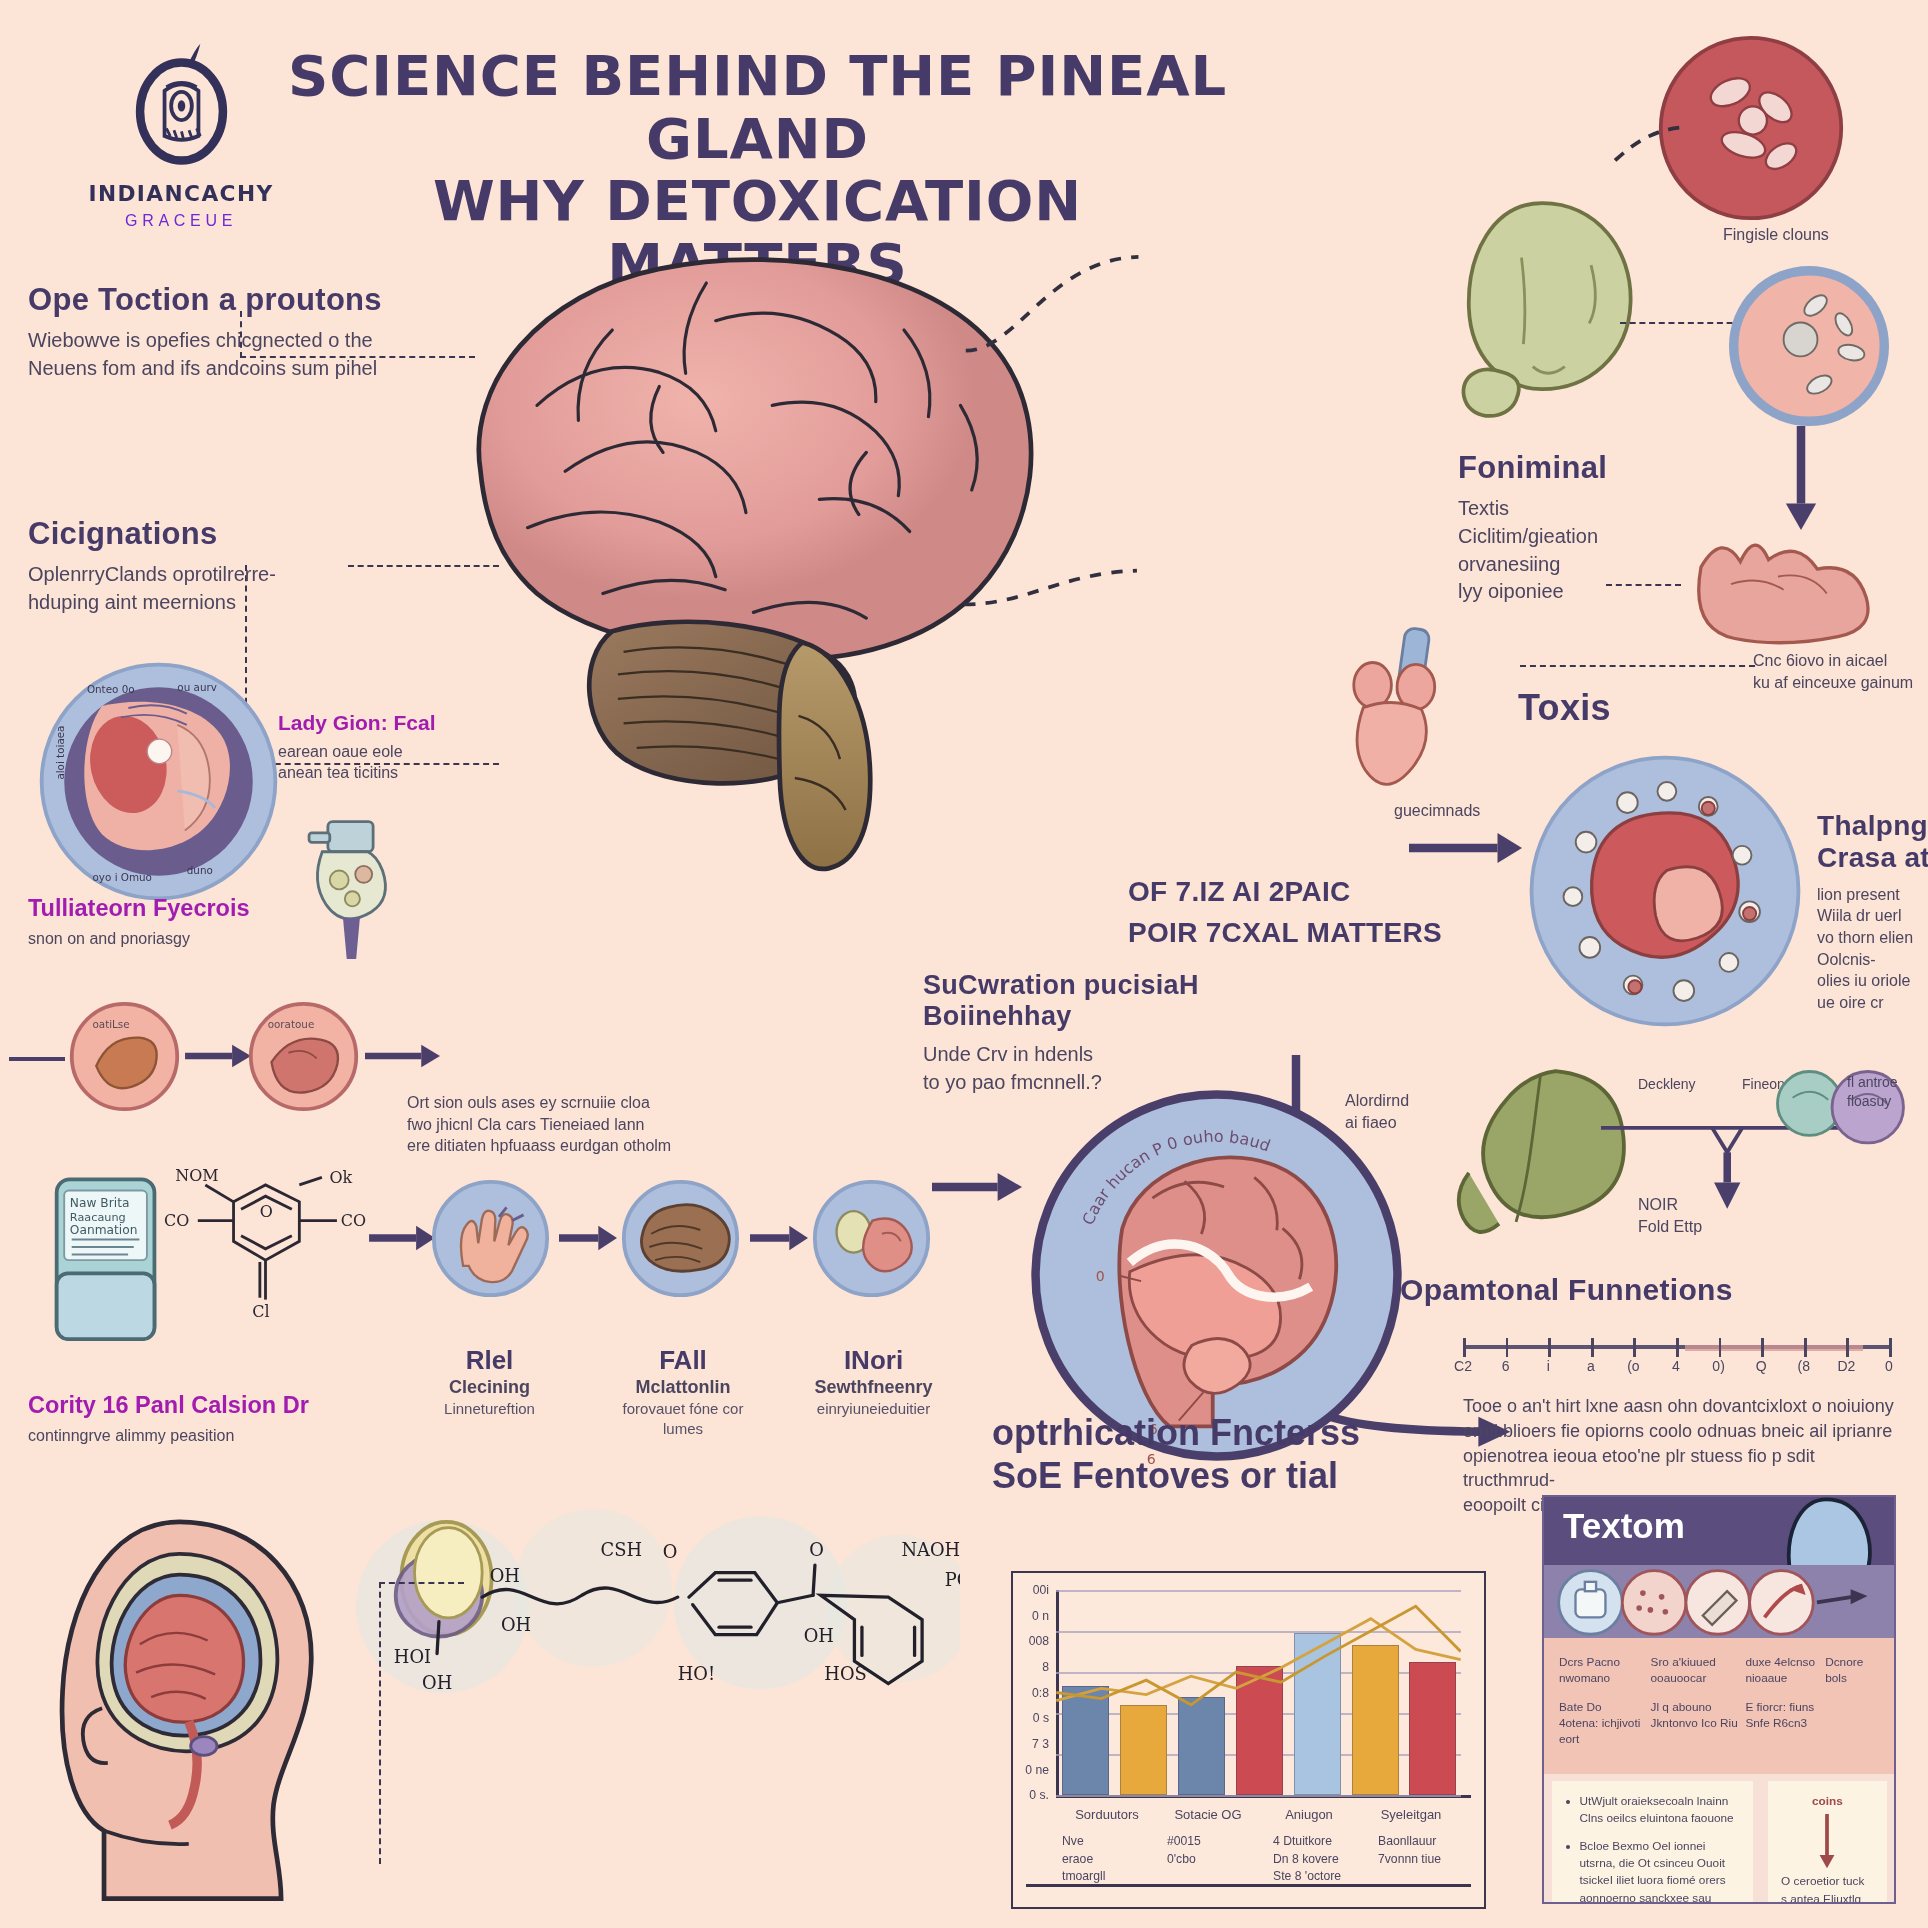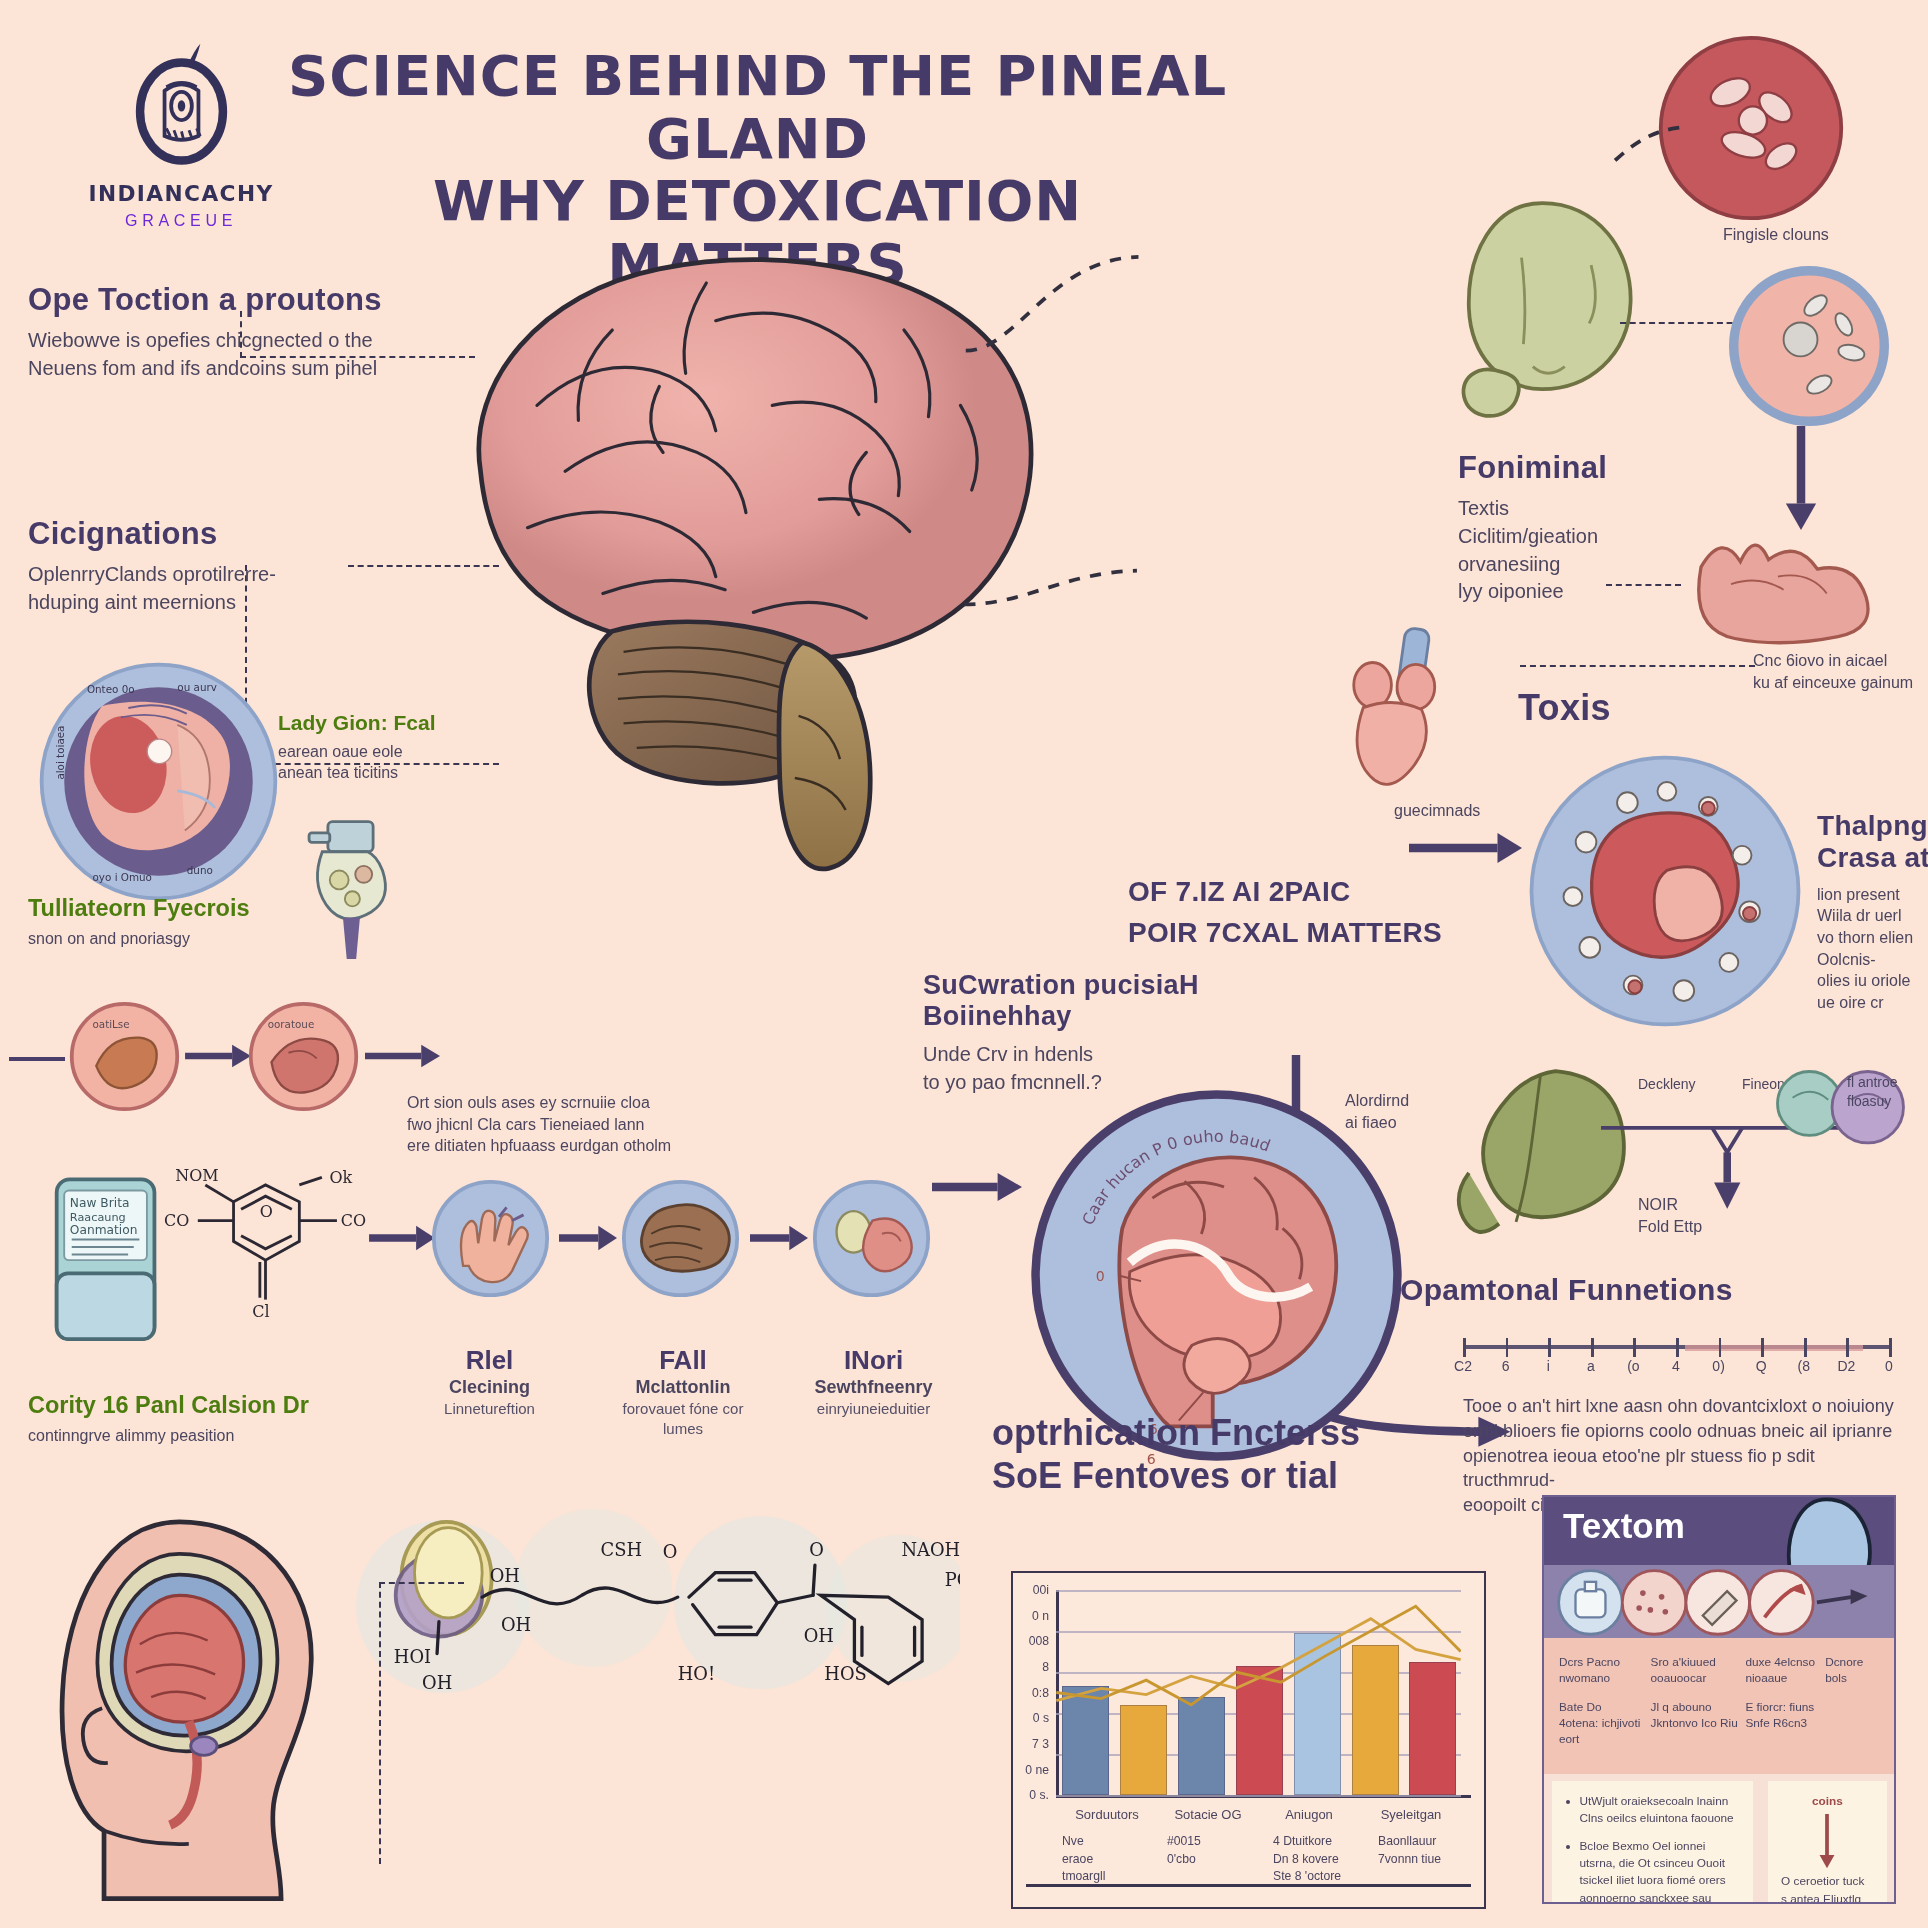--- a/index.html
+++ b/index.html
@@ -30,21 +30,21 @@
     font-size:31px;
     color:#463a68;
     letter-spacing:0.3px;
     margin-bottom:9.4px;
   }
   .sec-body{
     font-size:20px;
     line-height:1.38;
     color:#4b4560;
   }
-  .small-head{font-weight:bold;font-size:21px;color:#4d7c0f;}
+  .small-head{font-weight:bold;font-size:21px;color:#a21caf;}
   .small-body{font-size:16px;line-height:1.35;color:#4b4560;}
   .node-head{font-weight:bold;font-size:26px;color:#463a68;text-align:center;}
   .node-sub{font-size:18px;line-height:1.3;color:#4b4560;text-align:center;font-weight:bold;}
   .node-sub2{font-size:15px;line-height:1.3;color:#55506a;text-align:center;}
   .big-head{font-weight:bold;font-size:36px;line-height:1.2;color:#463a68;}
 
   
   .logo-wrap{left:87px;top:38px;width:188px;text-align:center;}
   .logo-mark{width:113px;height:132px;margin:0 auto;}
   .logo-name{font-size:21.7px;letter-spacing:1.4px;color:#33305a;font-weight:bold;margin-top:7.5px;

